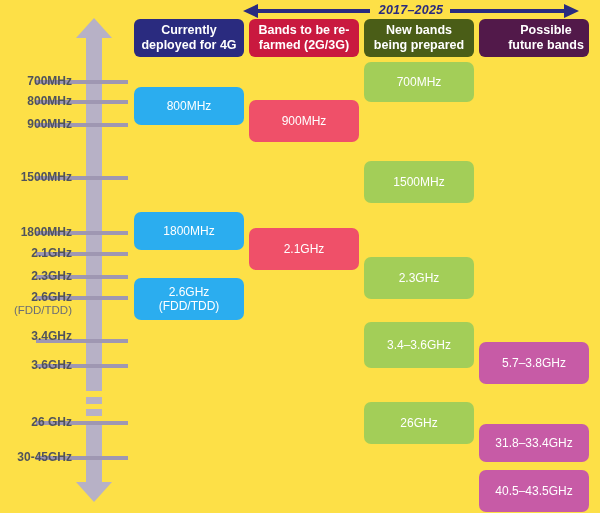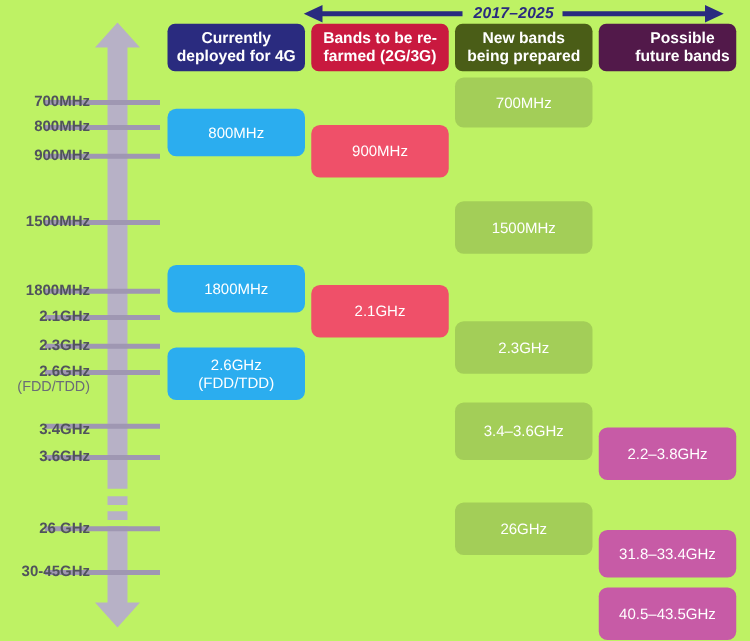--- a/index.html
+++ b/index.html
@@ -7,21 +7,21 @@
     padding: 0;
     background: #f2f2f2;
   }
   body {
     font-family: "Liberation Sans", sans-serif;
   }
   #stage {
     position: relative;
     width: 600px;
     height: 513px;
-    background: #bef264;
+    background: #fde047;
     overflow: hidden;
   }
 
   
   #timeline {
     position: absolute;
     left: 243px;
     top: 0px;
     width: 350px;
     height: 20px;
@@ -189,21 +189,21 @@
       <div class="tick-label" style="top: 170px;">1500MHz</div>
       <div class="tick" style="top: 231px;"></div>
       <div class="tick-label" style="top: 225px;">1800MHz</div>
       <div class="tick" style="top: 252px;"></div>
       <div class="tick-label" style="top: 246px;">2.1GHz</div>
       <div class="tick" style="top: 275px;"></div>
       <div class="tick-label" style="top: 269px;">2.3GHz</div>
       <div class="tick" style="top: 296px;"></div>
       <div class="tick-label" style="top: 290px;">2.6GHz<span class="sub">(FDD/TDD)</span></div>
       <div class="tick" style="top: 339px;"></div>
-      <div class="tick-label" style="top: 336px;">3.4GHz</div>
+      <div class="tick-label" style="top: 329px;">3.4GHz</div>
       <div class="tick" style="top: 364px;"></div>
       <div class="tick-label" style="top: 358px;">3.6GHz</div>
       <div class="tick" style="top: 421px;"></div>
       <div class="tick-label" style="top: 415px;">26 GHz</div>
       <div class="tick" style="top: 456px;"></div>
       <div class="tick-label" style="top: 450px;">30-45GHz</div>
     </div>
   <div id="columns-layer">
       <div class="col-header" style="left: 134px; background: rgb(42, 43, 127);">Currently deployed for 4G</div>
       <div class="band" style="left: 134px; top: 87px; height: 38px; background: rgb(43, 173, 239);">
@@ -231,21 +231,21 @@
         <span>2.3GHz</span>
       </div>
       <div class="band" style="left: 364px; top: 322px; height: 46px; background: rgb(163, 206, 88);">
         <span>3.4–3.6GHz</span>
       </div>
       <div class="band" style="left: 364px; top: 402px; height: 42px; background: rgb(163, 206, 88);">
         <span>26GHz</span>
       </div>
       <div class="col-header" style="left: 479px; background: rgb(82, 25, 74); padding-left: 28px;">Possible future bands</div>
       <div class="band" style="left: 479px; top: 342px; height: 42px; background: rgb(199, 91, 166);">
-        <span>2.2–3.8GHz</span>
+        <span>5.7–3.8GHz</span>
       </div>
       <div class="band" style="left: 479px; top: 424px; height: 38px; background: rgb(199, 91, 166);">
         <span>31.8–33.4GHz</span>
       </div>
       <div class="band" style="left: 479px; top: 470px; height: 42px; background: rgb(199, 91, 166);">
         <span>40.5–43.5GHz</span>
       </div>
     </div>
 
 </div>

